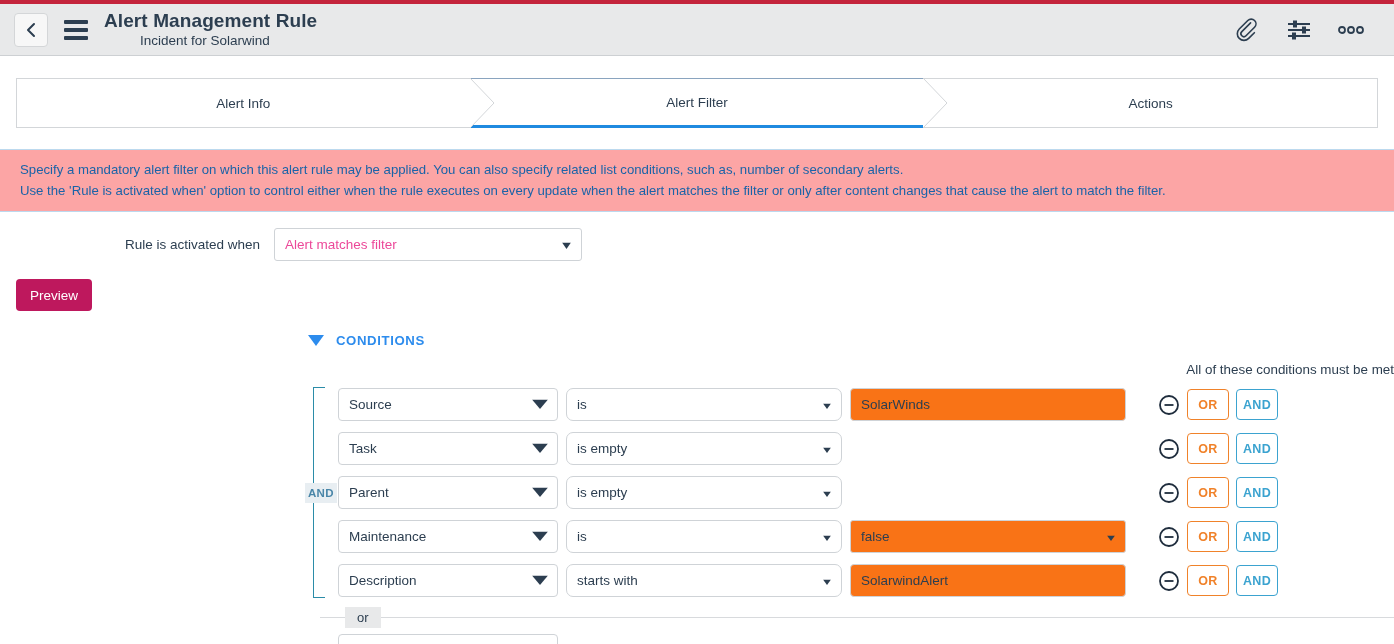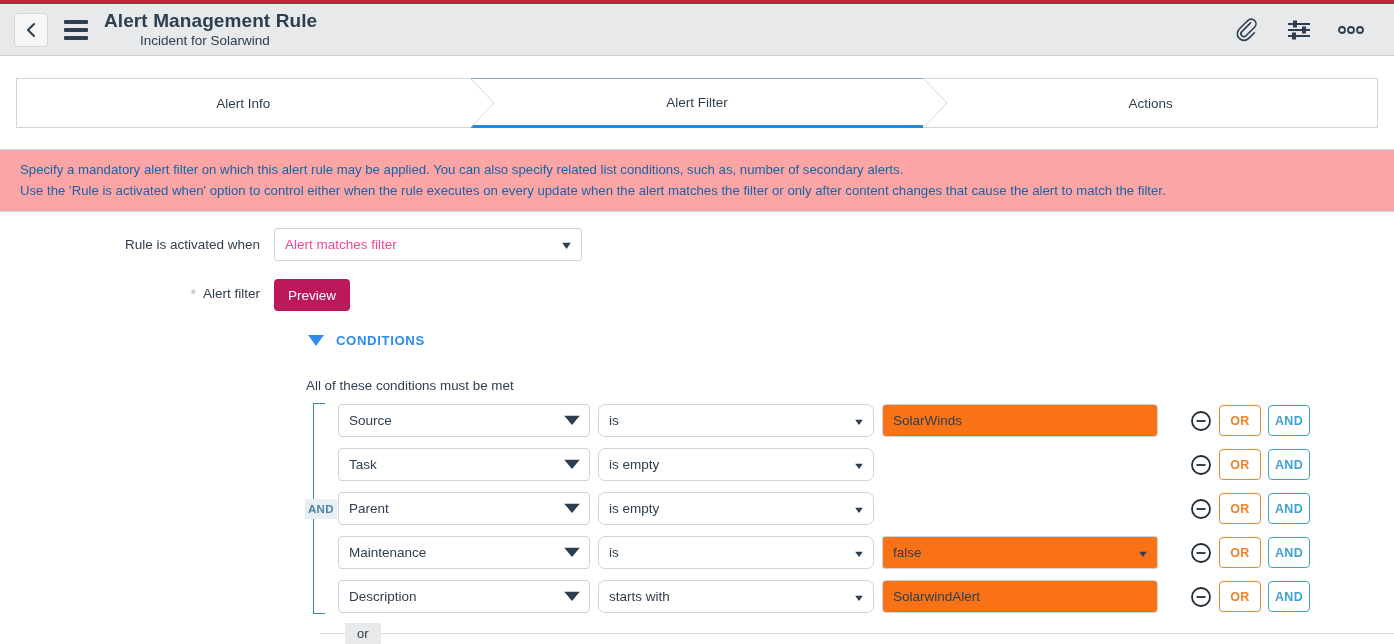--- a/index.html
+++ b/index.html
@@ -203,22 +203,23 @@
   }
   .cond-title {
     color: #2d8ced;
     font-size: 13.2px;
     font-weight: bold;
     letter-spacing: .6px;
   }
   .cond-sub {
     font-size: 13.4px;
     color: #2c3e50;
-    margin-top: 30px;
+    margin-top: 14px;
     margin-left: -2px;
+    text-align: right;
   }
 
   .group {
     position: relative;
     margin-top: 8px;
     padding-left: 30px;
   }
   .group-bracket {
     position: absolute;
     left: 5px;
@@ -244,21 +245,21 @@
   }
 
   .cond-row {
     display: flex;
     align-items: center;
     gap: 8px;
     margin-bottom: 5px;
     height: 39px;
   }
   .fld {
-    width: 252px;
+    width: 220px;
     height: 33px;
     border: 1px solid #cfd3d7;
     border-radius: 4px;
     background: #fff;
     font-size: 13.5px;
     color: #2c3e50;
     display: flex; align-items: center;
     padding: 0 10px;
     position: relative;
     cursor: pointer;
@@ -444,23 +445,20 @@
       <span>Alert matches filter</span>
       <span class="caret-sm">
         <svg width="9" height="7" viewBox="0 0 9 7">
             <polygon points="0,0 9,0 4.5,6.5" fill="#2c3e50"></polygon>
           </svg>
       </span>
     </div>
   </div>
 
   <div class="form-row row-filter">
-    <div class="form-label">
-      <span class="req-star">*</span><span>Alert filter</span>
-    </div>
     <button class="preview-btn">Preview</button>
   </div>
 
   <div class="cond-block">
 
     <div class="cond-header">
       <span class="cond-tri"></span>
       <span class="cond-title">CONDITIONS</span>
     </div>
 

